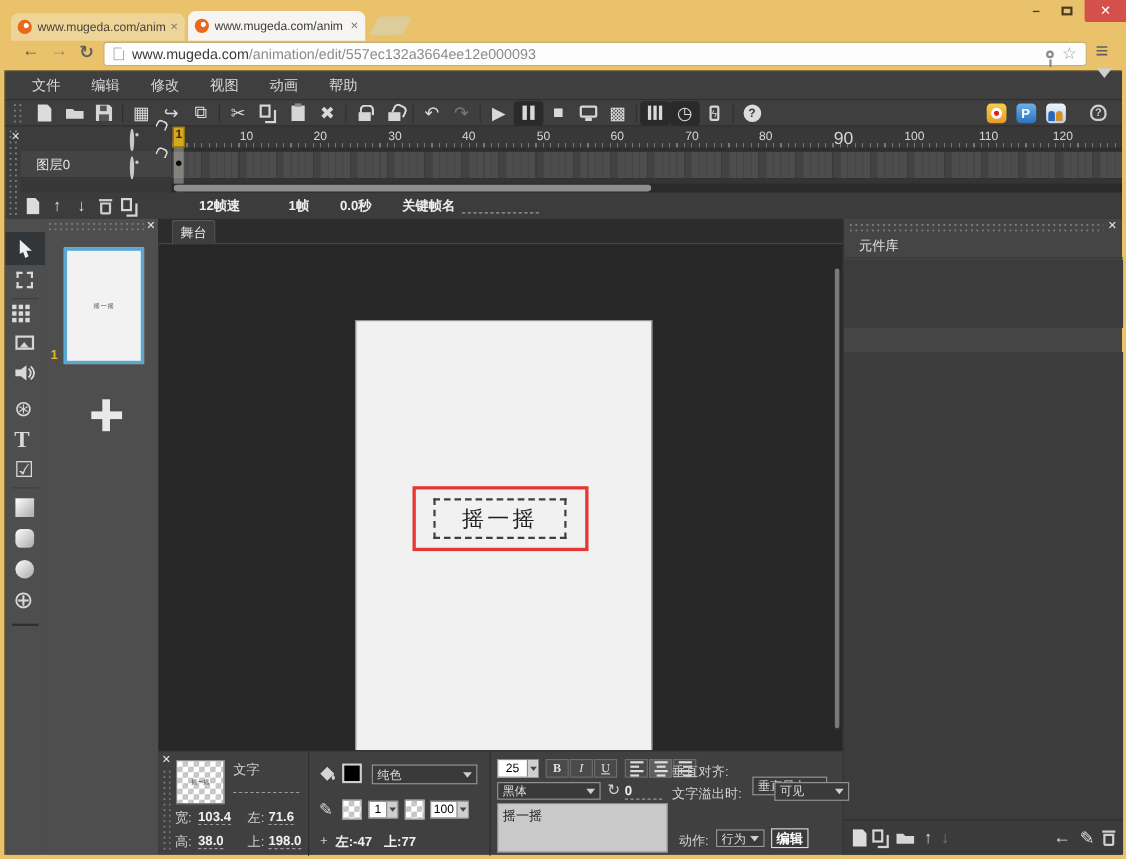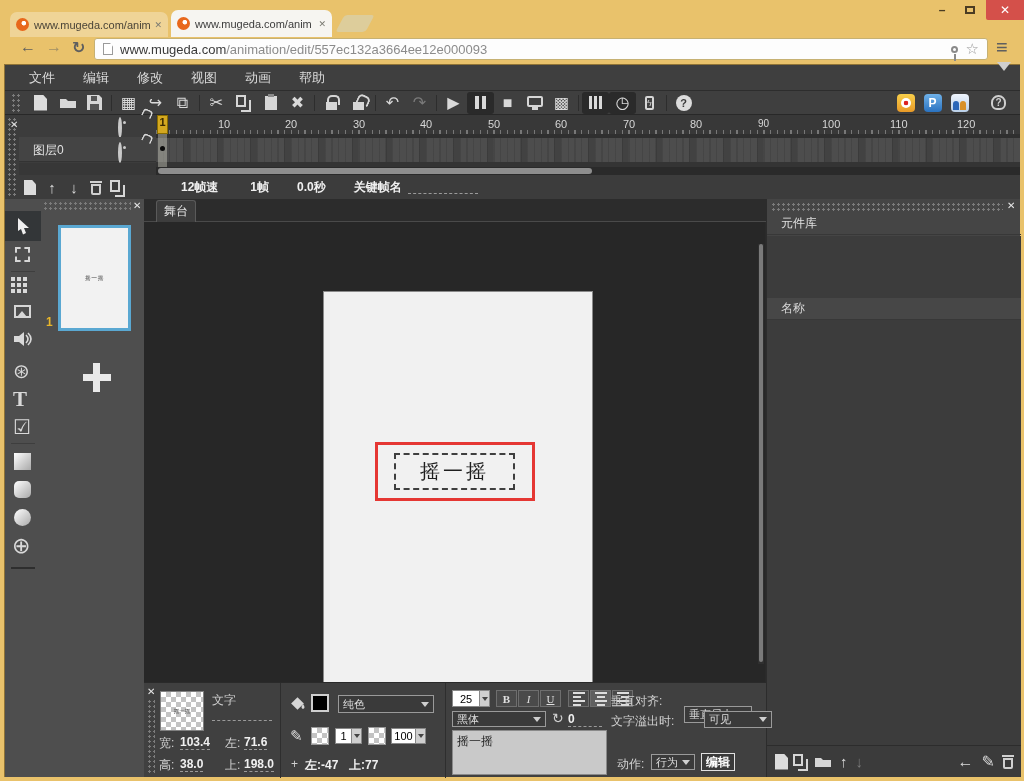--- a/index.html
+++ b/index.html
@@ -231,21 +231,21 @@
       <div class="abs" style="left:0;top:0;width:864px;height:19px;background:#383838;">
         <div class="abs" style="left:0;bottom:0;width:864px;height:4px;background:repeating-linear-gradient(90deg,#777 0 1px,transparent 1px 6.75px);"></div>
         <span class="abs txt" style="left:62px;top:3px;font-size:11px;">10</span>
         <span class="abs txt" style="left:129px;top:3px;font-size:11px;">20</span>
         <span class="abs txt" style="left:197px;top:3px;font-size:11px;">30</span>
         <span class="abs txt" style="left:264px;top:3px;font-size:11px;">40</span>
         <span class="abs txt" style="left:332px;top:3px;font-size:11px;">50</span>
         <span class="abs txt" style="left:399px;top:3px;font-size:11px;">60</span>
         <span class="abs txt" style="left:467px;top:3px;font-size:11px;">70</span>
         <span class="abs txt" style="left:534px;top:3px;font-size:11px;">80</span>
-        <span class="abs txt" style="left:602px;top:3px;font-size:10px;">90</span>
+        <span class="abs txt" style="left:602px;top:3px;font-size:16px;">90</span>
         <span class="abs txt" style="left:666px;top:3px;font-size:11px;">100</span>
         <span class="abs txt" style="left:734px;top:3px;font-size:11px;">110</span>
         <span class="abs txt" style="left:801px;top:3px;font-size:11px;">120</span>
       </div>
       <div class="abs" style="left:0;top:23px;width:864px;height:24px;background:repeating-linear-gradient(90deg,rgba(0,0,0,.10) 0 1px,transparent 1px 6.75px),repeating-linear-gradient(90deg,#4d4d4d 0 27px,#424242 27px 33.75px);"></div>
       <div class="abs" style="left:0;top:47px;width:864px;height:13px;background:#343434;"></div>
 
       <div class="abs" style="left:2px;top:19px;width:9px;height:41px;background:rgba(215,215,200,.40);"></div>
       <div class="abs" style="left:1px;top:0;width:11px;height:19px;background:#d4a820;border:1px solid #8a6d00;color:#3a2a00;font-size:11px;font-weight:bold;text-align:center;">1</div>
       <div class="abs" style="left:4px;top:31px;width:5px;height:5px;border-radius:50%;background:#0a0a0a;"></div>
@@ -261,21 +261,21 @@
         </span>
       <span class="ic" style="width:22px;font-size:15px;font-weight:bold;">↑</span>
       <span class="ic" style="width:22px;font-size:15px;font-weight:bold;">↓</span>
       <span class="ic" style="width:22px;">
           <i class="i-trash"></i>
         </span>
       <span class="ic" style="width:22px;">
           <i class="i-dupl" style="box-shadow:3px 3px 0 0 #3c3c3c,5px 5px 0 0 #d6d6d6;"></i>
         </span>
       <span class="val" style="margin-left:52px;">12帧速</span>
-      <span class="val" style="margin-left:32px;">1帧</span>
+      <span class="val" style="margin-left:44px;">1帧</span>
       <span class="val" style="margin-left:28px;">0.0秒</span>
       <span class="val" style="margin-left:28px;">关键帧名</span>
       <span class="dashu" style="width:70px;height:12px;margin-left:6px;"></span>
     </div>
   </div>
 
   <div class="abs" style="left:0;top:134px;width:36px;height:578px;background:#4e4e4e;">
     <div class="abs" style="left:0;top:12px;width:36px;height:30px;background:#333638;display:flex;align-items:center;justify-content:center;">
       <svg width="15" height="18">
           <path d="M2 1 L13 11 L8 11 L10 16 L7 17.5 L5 12 L2 14 Z" fill="#efefef"></path>
@@ -347,23 +347,20 @@
     </div>
   </div>
 
   <div class="abs" style="left:761px;top:134px;width:254px;height:578px;background:#454545;border-left:1px solid #2c2c2c;">
     <div class="dots abs" style="left:4px;top:3px;width:232px;height:9px;"></div>
     <span class="abs" style="left:240px;top:1px;color:#e8e8e8;font-size:10px;font-weight:bold;">✕</span>
     <div class="abs" style="left:0;top:14px;width:254px;height:22px;border-bottom:1px solid #383838;display:flex;align-items:center;padding-left:14px;">
       <span style="font-size:12px;color:#e0e0e0;">元件库</span>
     </div>
     <div class="abs" style="left:0;top:37px;width:254px;height:62px;background:#3c3c3c;"></div>
-    <div class="abs" style="left:0;top:99px;width:254px;height:22px;background:#474747;border-bottom:1px solid #383838;display:flex;align-items:center;padding-left:14px;">
-      <span style="font-size:12px;color:#d8d8d8;">名称</span>
-    </div>
     <div class="abs" style="left:0;top:121px;width:254px;height:425px;background:#3c3c3c;"></div>
     <div class="abs" style="left:0;top:546px;width:254px;height:32px;background:#3b3b3b;border-top:1px solid #2c2c2c;display:flex;align-items:center;padding:0 8px;gap:8px;">
       <span class="ic">
           <i class="i-page"></i>
         </span>
       <span class="ic">
           <i class="i-dupl" style="box-shadow:3px 3px 0 0 #3b3b3b,5px 5px 0 0 #d6d6d6;"></i>
         </span>
       <span class="ic">
           <svg width="18" height="13">

